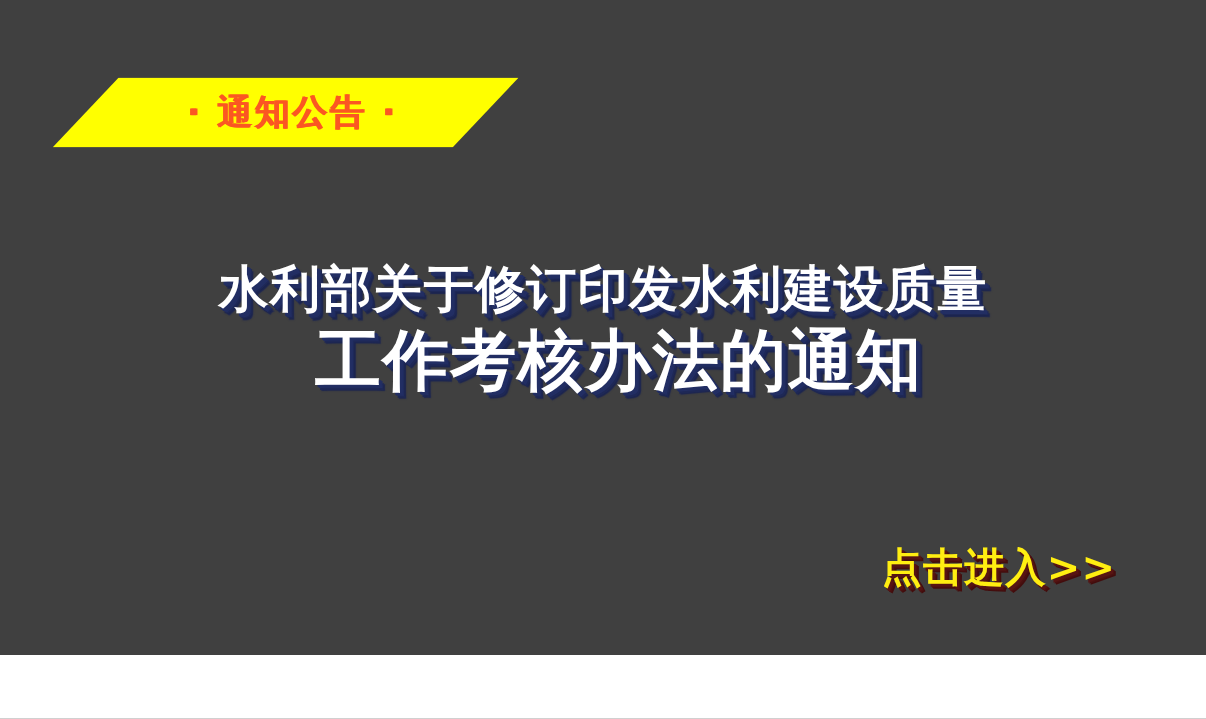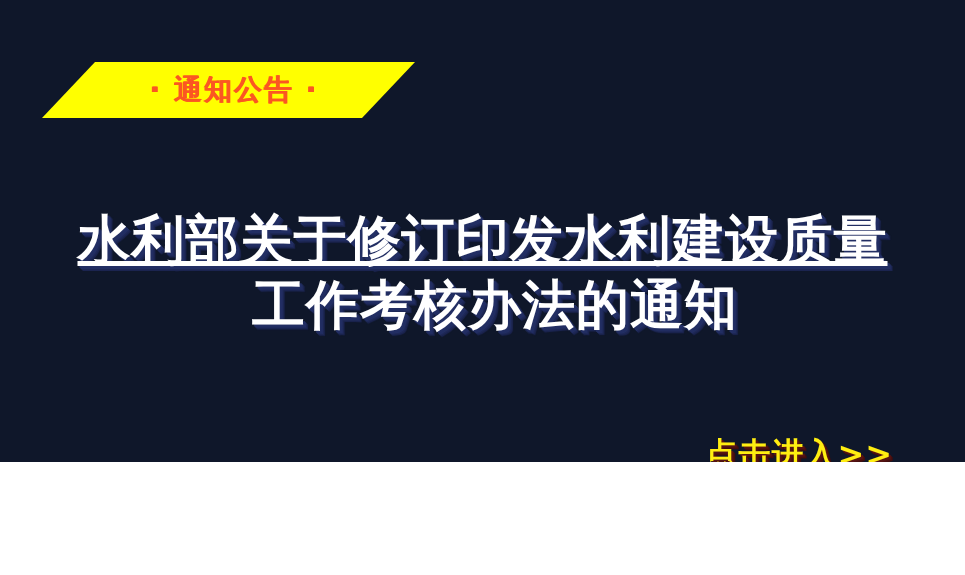--- a/index.html
+++ b/index.html
@@ -9,22 +9,22 @@
   body {
     width: 965px;
     height: 575px;
     overflow: hidden;
     font-family: "DejaVu Sans", "Liberation Sans", sans-serif;
   }
 
   #poster {
     position: relative;
     width: 965px;
-    height: 462px;
-    background: #0f172a;
+    height: 524px;
+    background: #404040;
     overflow: hidden;
   }
 
   
   #ribbon {
     position: absolute;
     left: 42px;
     top: 62px;
     width: 373px;
     height: 56px;
@@ -71,23 +71,22 @@
        3px 3px 0 #222E63,
        4px 4px 0 #1E2856,
        5px 5px 1px #1B2450;
     -webkit-font-smoothing: antialiased;
   }
   .headline-line {
     display: block;
     white-space: nowrap;
   }
   #headline-line-1 {
-    font-size: 53px;
+    font-size: 40px;
     letter-spacing: 1px;
-    text-decoration: underline;
   }
   #headline-line-2 {
     font-size: 53px;
     letter-spacing: 1px;
     margin-left: 25px;
   }
 
   
   #enter-link {
     position: absolute;

